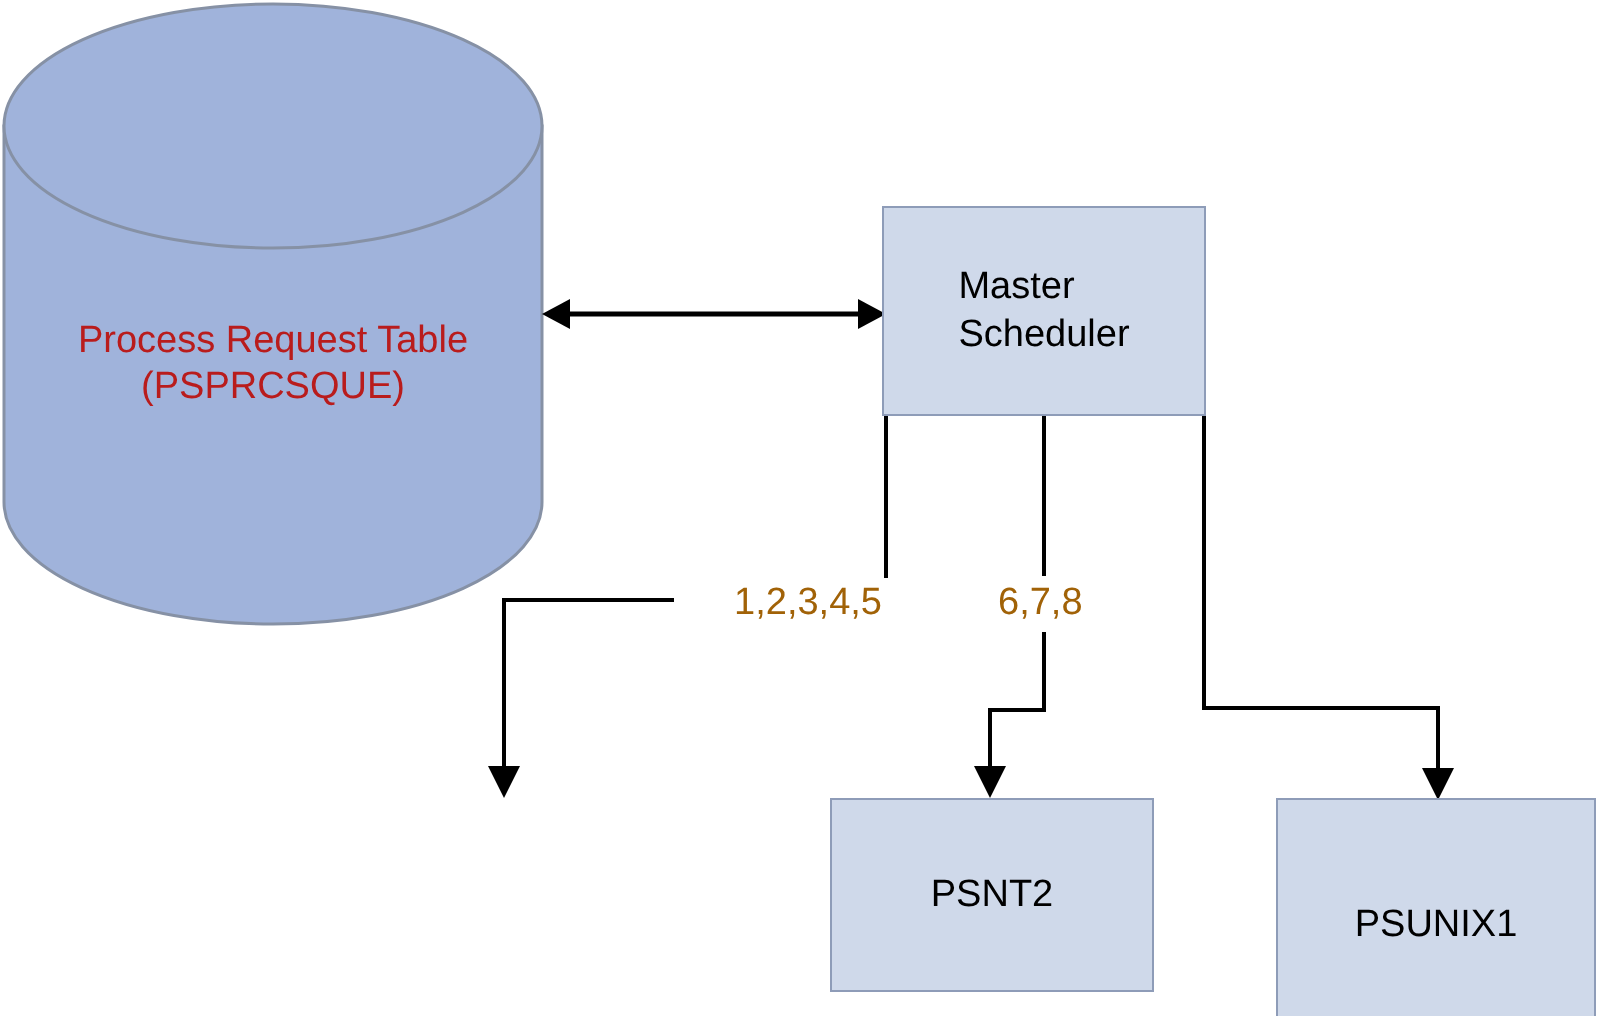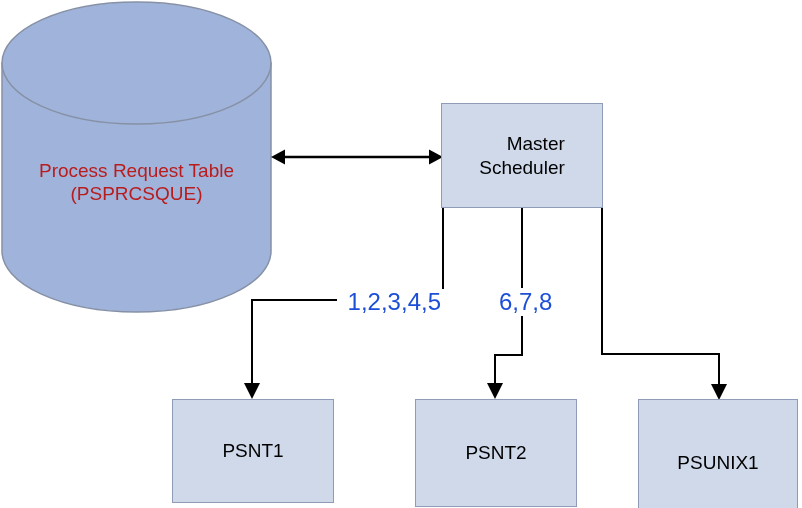--- a/index.html
+++ b/index.html
@@ -21,48 +21,48 @@
     top: 0;
   }
   .node {
     position: absolute;
     box-sizing: border-box;
     background: #cfd9ea;
     border: 1px solid #8e9cb8;
     display: flex;
     align-items: center;
     justify-content: center;
-    text-align: right;
+    text-align: left;
     font-size: 19px;
     line-height: 24px;
     color: #000000;
   }
   .node span {
     white-space: pre-line;
   }
   .master-node   { left: 441px; top: 103px; width: 162px; height: 105px; }
   .psnt1-node    { left: 172px; top: 399px; width: 162px; height: 104px; }
-  .psnt2-node    { left: 415px; top: 399px; width: 162px; height: 108px; }
+  .psnt2-node    { left: 415px; top: 399px; width: 162px; height: 97px; }
   .psunix1-node  { left: 638px; top: 399px; width: 160px; height: 128px; }
   .db-label {
     position: absolute;
     left: 4px;
     top: 159px;
     width: 265px;
     text-align: center;
     font-size: 19px;
     line-height: 23px;
     color: #b91c1c;
     white-space: pre-line;
   }
   .edge-label {
     position: absolute;
-    font-size: 24px;
+    font-size: 19px;
     line-height: 24px;
-    color: #1d4ed8;
+    color: #a16207;
   }
   .edge-label-1 { left: 345px; top: 290px; width: 96px; text-align: right; }
   .edge-label-2 { left: 499px; top: 290px; text-align: right; }
 </style>
 </head>
 <body>
 
 <div class="canvas">
 
   <svg width="802" height="508" viewBox="0 0 802 508">
@@ -97,23 +97,20 @@
   </svg>
 
   <div class="db-label">Process Request Table
 (PSPRCSQUE)</div>
 
   <div class="node master-node">
     <span>Master
 Scheduler</span>
   </div>
 
-  <div class="node psnt1-node">
-    <span>PSNT1</span>
-  </div>
 
   <div class="node psnt2-node">
     <span>PSNT2</span>
   </div>
 
   <div class="node psunix1-node">
     <span>PSUNIX1</span>
   </div>
 
   <div class="edge-label edge-label-1">1,2,3,4,5</div>

